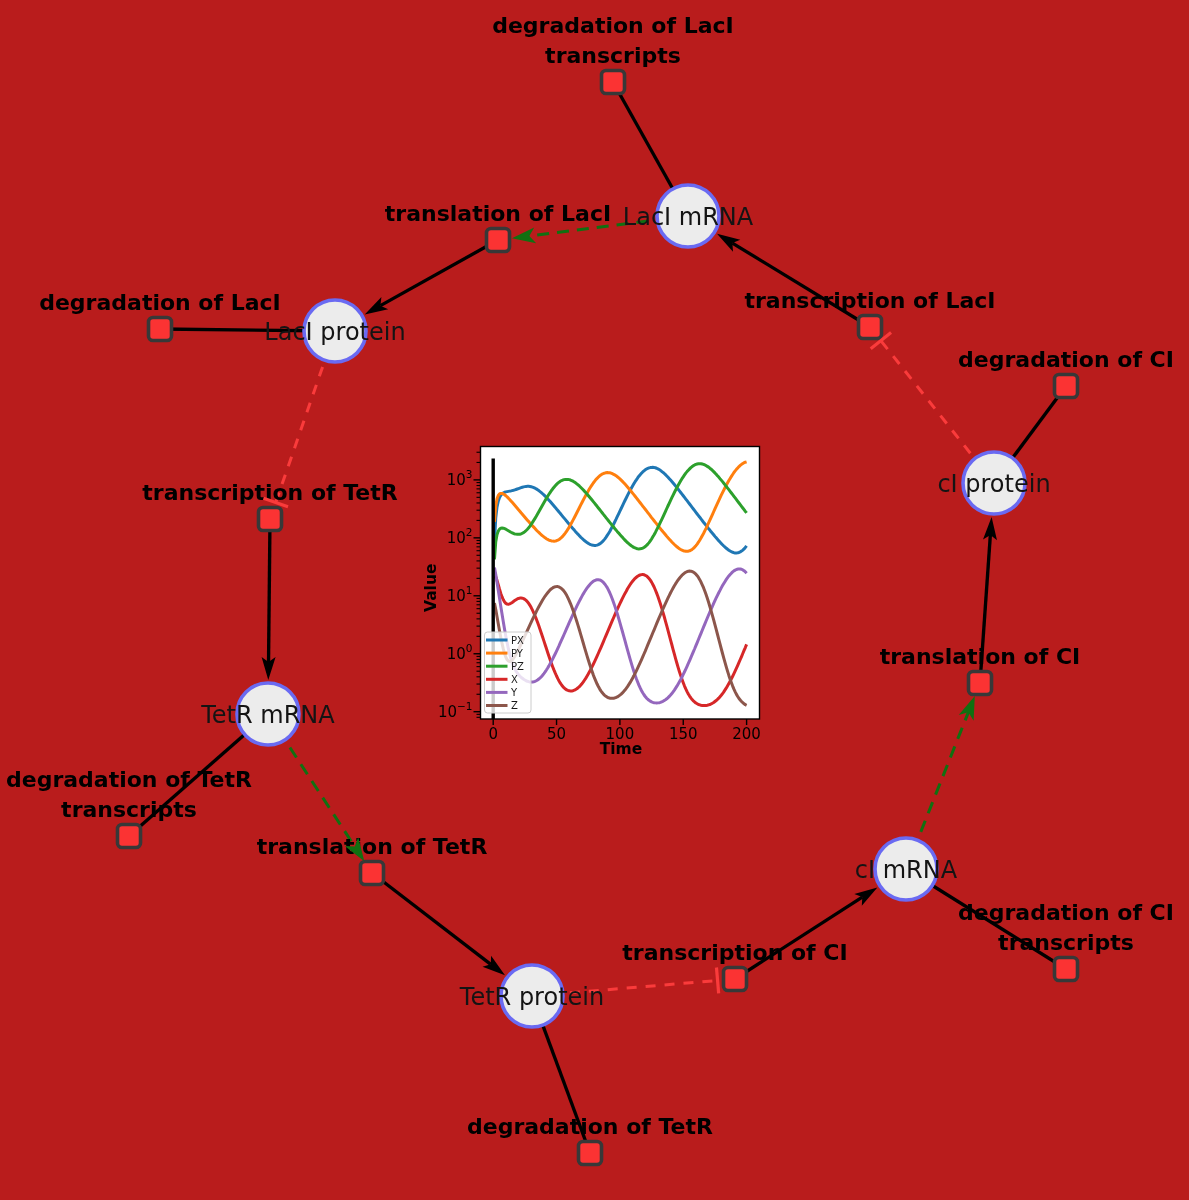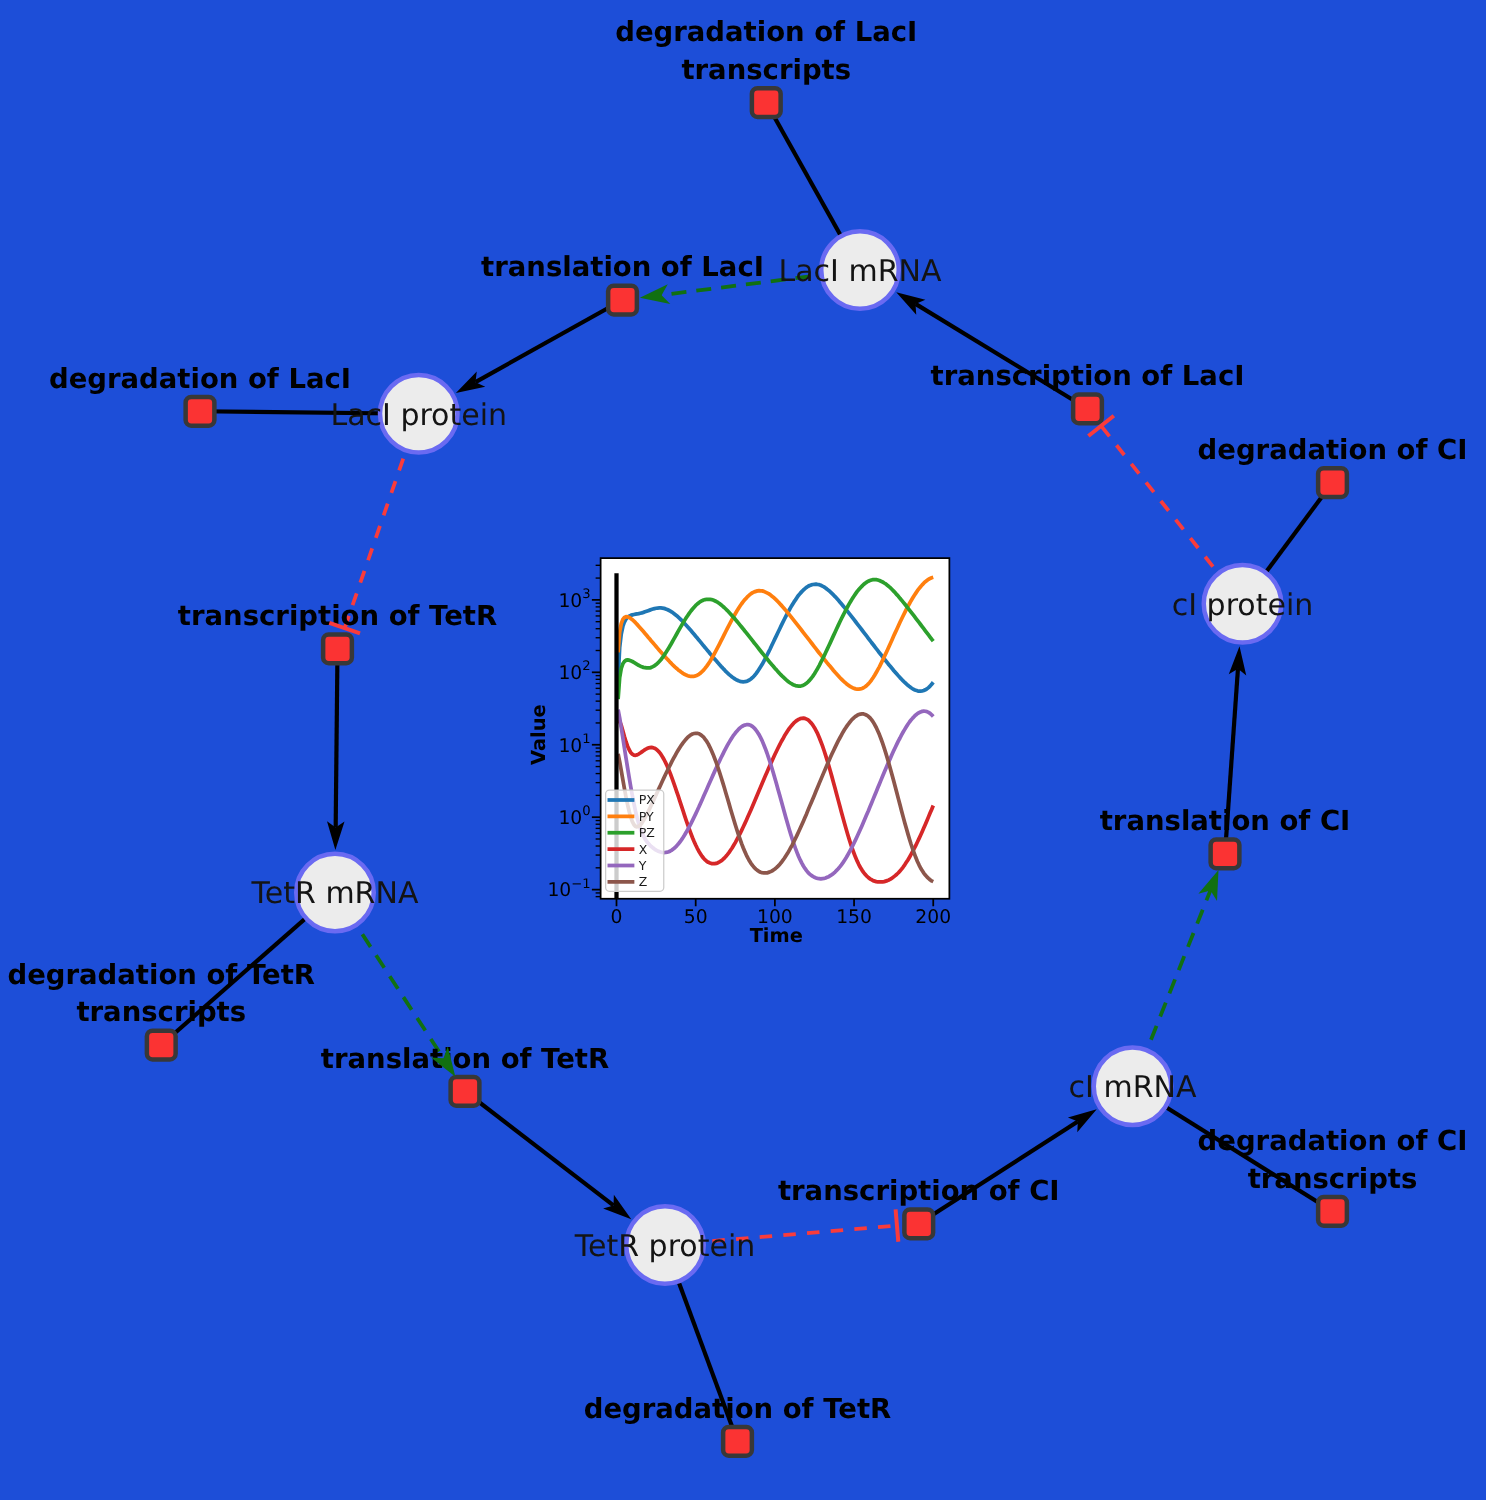--- a/index.html
+++ b/index.html
@@ -1,20 +1,20 @@
 <!DOCTYPE html>
 <html><head>
 <meta charset="utf-8">
 <style>
   html, body { margin: 0; padding: 0; background: #ffffff; }
   .figure-wrap {
     position: relative;
     width: 1189px;
     height: 1200px;
-    background: #1d4ed8;
+    background: #b91c1c;
     overflow: hidden;
     font-family: "DejaVu Sans", sans-serif;
   }
   svg { display: block; }
 </style>
 </head>
 <body>
 
 <div class="figure-wrap">
   <svg id="figure-svg" width="1189" height="1200" viewBox="0 0 1189 1200">

